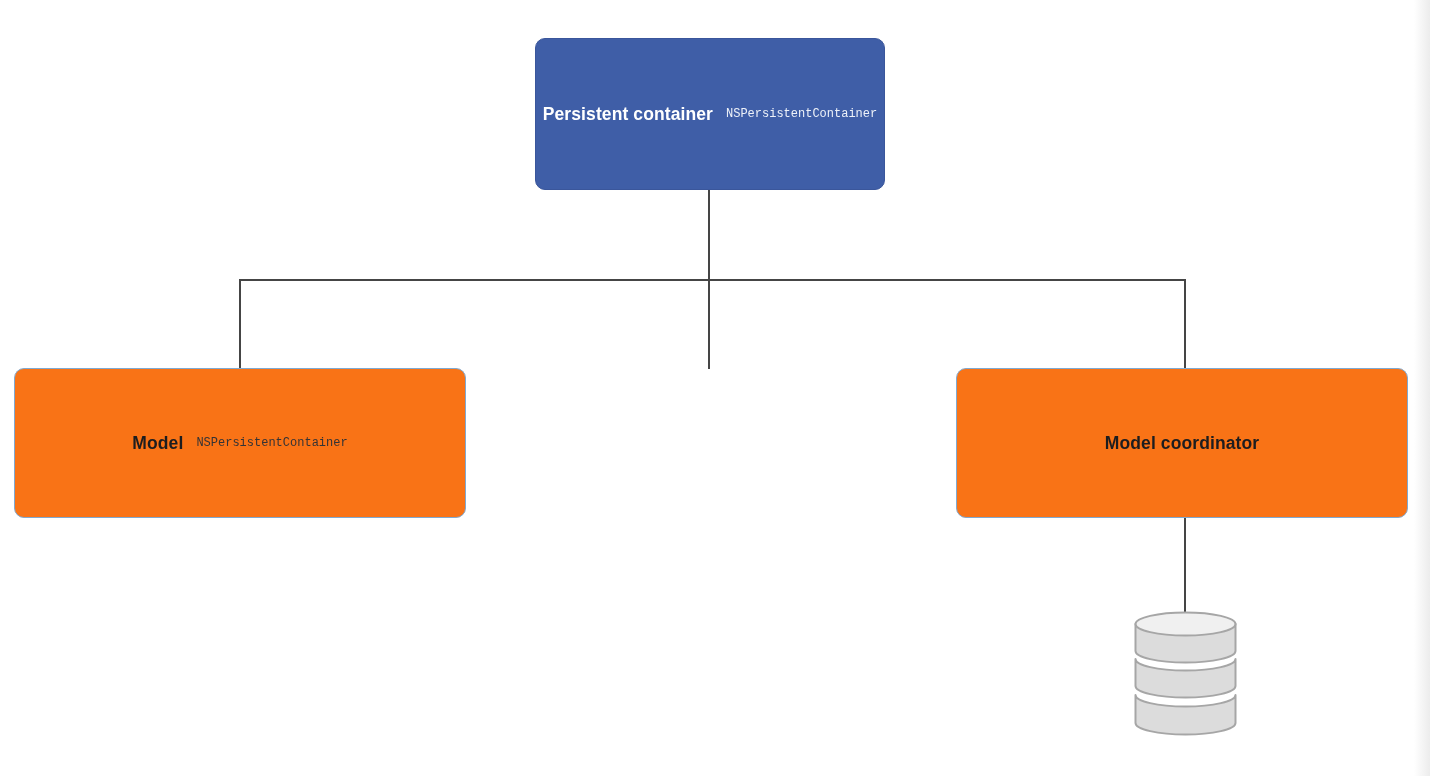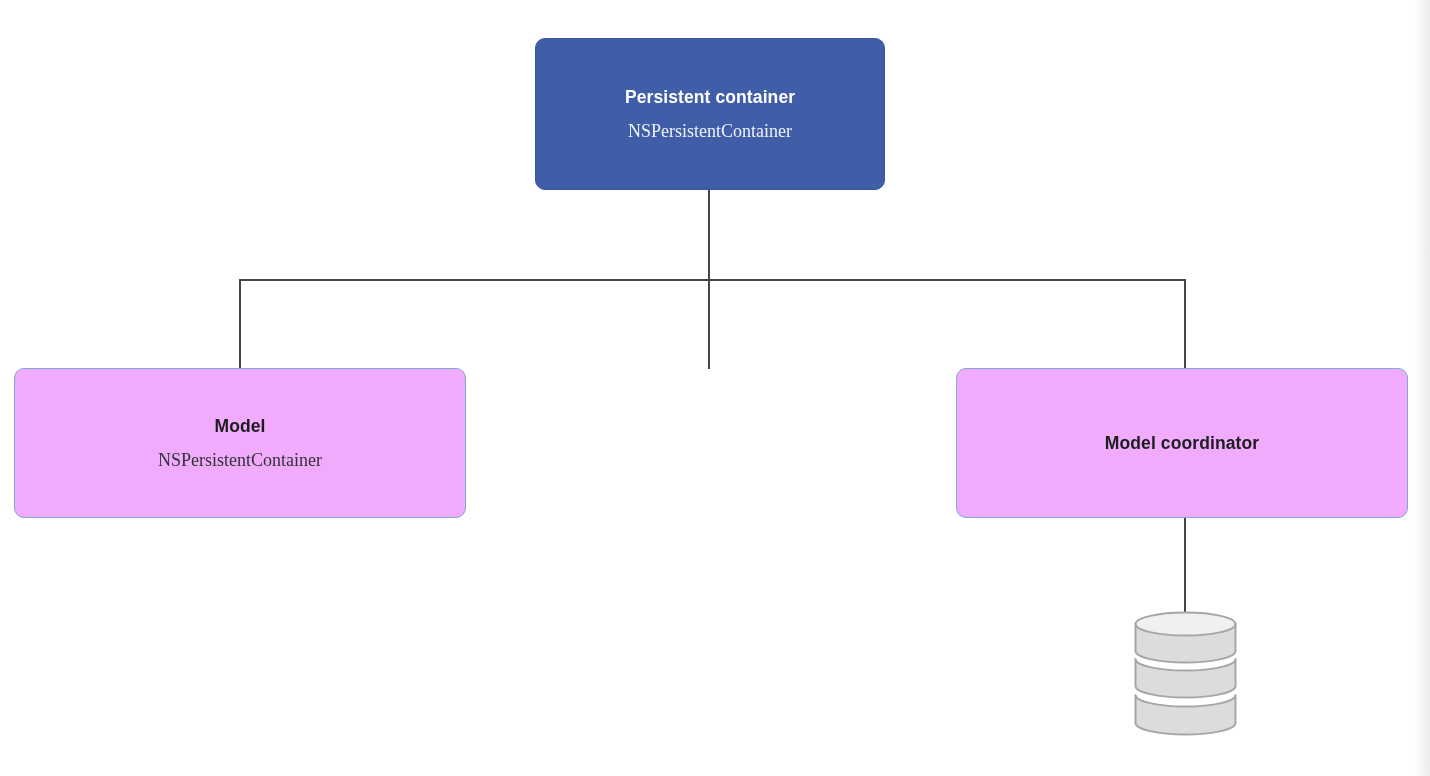--- a/index.html
+++ b/index.html
@@ -18,53 +18,53 @@
   .edge-fade {
     position: absolute;
     top: 0; right: 0;
     width: 16px; height: 776px;
     background: linear-gradient(to right, rgba(236,236,236,0), #ececec);
   }
   .node {
     position: absolute;
     border-radius: 10px;
     display: flex;
-    flex-direction: column;
+    flex-direction: row;
     align-items: center;
     justify-content: center;
     gap: 13px;
     box-sizing: border-box;
     text-align: left;
   }
   .node-root {
     left: 535px; top: 38px;
     width: 350px; height: 152px;
     background: #3f5ea7;
     border: 1px solid #3a569b;
   }
   .node-root .node-title { color: #ffffff; }
   .node-root .node-code  { color: #eef2f9; }
   .node-child {
     top: 368px;
     width: 452px; height: 150px;
-    background: #f0abfc;
+    background: #f97316;
     border: 1.5px solid #7fa9d1;
   }
   .node-child-0 { left: 14px; }
   .node-child-1 { left: 484px; }
   .node-child-2 { left: 956px; }
   .node-title {
     font-weight: bold;
     font-size: 17.5px;
     color: #1d1d1f;
     letter-spacing: 0.1px;
   }
   .node-code {
-    font-family: Liberation Serif, serif;
-    font-size: 18px;
+    font-family: Liberation Mono, monospace;
+    font-size: 12px;
     color: #333336;
   }
   .line {
     position: absolute;
     background: #454545;
   }
   .db-icon {
     position: absolute;
     left: 1134px; top: 611px;
   }

